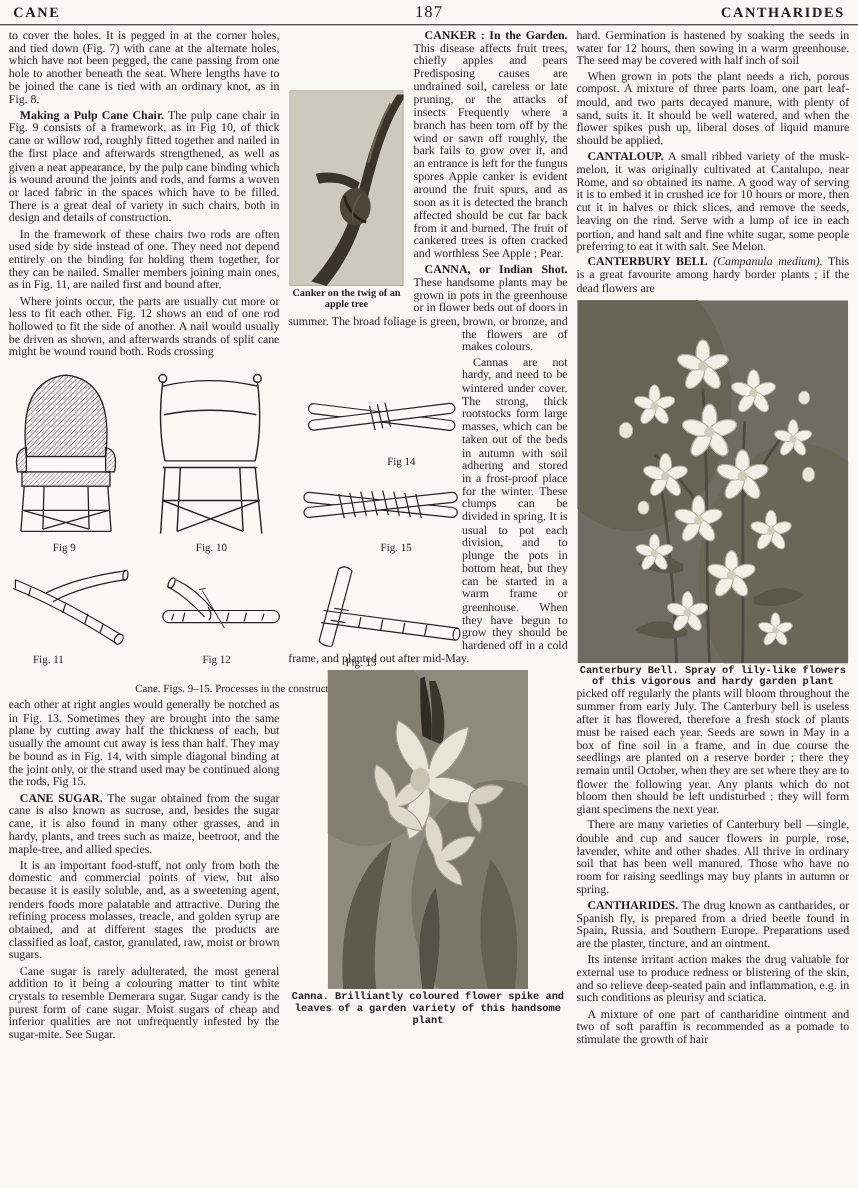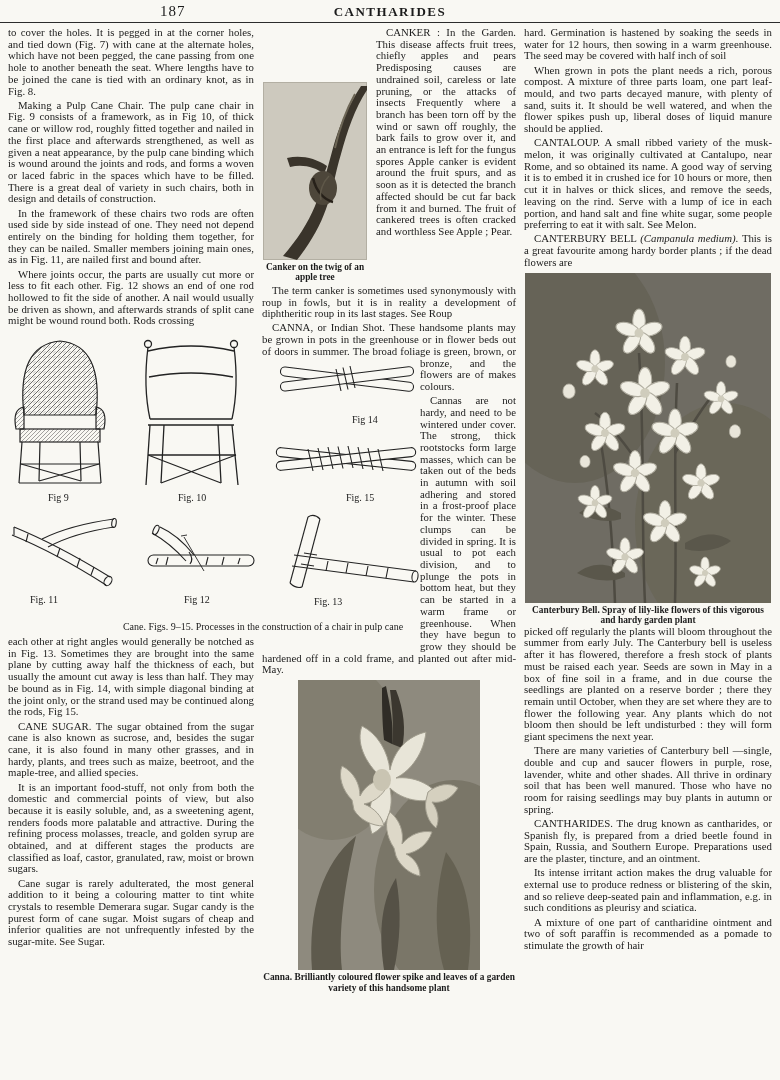--- a/index.html
+++ b/index.html
@@ -22,48 +22,49 @@
   .head-rule { position:absolute; top:22px; left:0; width:780px; border-top:1.2px solid #2c2c2c; }
 
   
   .col { position:absolute; top:27px; font-size:10.8px; line-height:11.7px; text-align:justify; }
   #col1 { left:8px;   width:246px; }
   #col2 { left:262px; width:254px; }
   #col3 { left:524px; width:248px; }
 
   p.para { margin:0 0 2.5px 0; text-indent:10px; }
   p.noind { text-indent:0; }
-  .hw { font-weight:normal; }
+  .hw { font-weight:bold; }
   .latin { font-style:italic; }
 
   
   .figure-panel { width:510px; margin:4px 0 3px 0; position:relative; }
   .fig-caption { width:510px; text-align:center; font-weight:normal; font-size:10px; line-height:12px; margin-top:2px; text-indent:0; }
   .figlab { font-size:10px; fill:#222; font-family:"Liberation Serif", serif; }
 
   
   .canker-fig { float:left; width:106px; margin:55px 8px 2px 0; text-align:center; text-indent:0; }
   .canker-caption { font-weight:bold; font-size:9.3px; line-height:10.4px; margin-top:2px; }
 
   
   .fig-intrusion { float:left; width:158px; height:292px; }
 
   .clear { clear:both; }
 
-  .photo-block { clear:both; text-align:center; margin-top:4px; text-indent:0; }
+  .photo-block { clear:both; text-align:center; margin-top:4px; text-indent:0;font-family:Liberation Mono, monospace; }
   .photo-caption { font-weight:bold; font-size:9.4px; line-height:10.6px; text-align:center; margin-top:2px; }
 
   svg { display:inline-block; vertical-align:top; }
 </style>
 </head>
 <body>
 
 <div class="page">
 
   <div class="header">
+    <span class="h-left">CANE</span>
     <span class="h-page">187</span>
     <span class="h-right">CANTHARIDES</span>
   </div>
   <div class="head-rule"></div>
 
   <div class="col" id="col1">
     <p class="para noind">to cover the holes.  It is pegged in at the corner holes, and tied down (Fig. 7) with cane at the alternate holes, which have not been pegged, the cane passing from one hole to another beneath the seat.  Where lengths have to be joined the cane is tied with an ordinary knot, as in Fig. 8.</p>
 
     <p class="para"><b class="hw">Making a Pulp Cane Chair.</b> <span>The pulp cane chair in Fig. 9 consists of a framework, as in Fig 10, of thick cane or willow rod, roughly fitted together and nailed in the first place and afterwards strengthened, as well as given a neat appearance, by the pulp cane binding which is wound around the joints and rods, and forms a woven or laced fabric in the spaces which have to be filled.  There is a great deal of variety in such chairs, both in design and details of construction.</span></p>
 
@@ -188,21 +189,20 @@
           <path d="M64 84 C52 76 38 73 24 76 L27 85 C40 82 52 85 61 92 Z" fill="#3a342b"></path>
           <ellipse cx="60" cy="106" rx="14" ry="17" fill="#4d463a"></ellipse>
           <path d="M50 96 C53 110 62 118 70 120" stroke="#262019" stroke-width="2.5" fill="none"></path>
           <path d="M66 94 C60 100 56 110 58 118" stroke="#5f5849" stroke-width="1.5" fill="none"></path>
           <path d="M92 12 C82 30 76 48 72 66" stroke="#6d6656" stroke-width="2" fill="none"></path>
         </svg>
         <span class="canker-caption" style="display:block">Canker on the twig of an apple tree</span>
       </span><b class="hw">CANKER : In the Garden.</b> <span>This disease affects fruit trees, chiefly apples and pears  Predisposing causes are undrained soil, careless or late pruning, or the attacks of insects  Frequently where a branch has been torn off by the wind or sawn off roughly, the bark fails to grow over it, and an entrance is left for the fungus spores  Apple canker is evident around the fruit spurs, and as soon as it is detected the branch affected should be cut far back from it and burned.  The fruit of cankered trees is often cracked and worthless  See Apple ; Pear.</span>
     </p>
 
-    <p class="para clear">The term canker is sometimes used synonymously with roup in fowls, but it is in reality a development of diphtheritic roup in its last stages.  See Roup</p>
 
     <p class="para"><b class="hw">CANNA, or Indian Shot.</b> <span>These handsome plants may be grown in pots in the greenhouse or in flower beds out of doors in summer.  The broad foliage is green, brown,</span> <span class="fig-intrusion"></span><span>or bronze, and the flowers are of makes colours.</span></p>
 
     <p class="para">Cannas are not hardy, and need to be wintered under cover.  The strong, thick rootstocks form large masses, which can be taken out of the beds in autumn with soil adhering and stored in a frost-proof place for the winter.  These clumps can be divided in spring.  It is usual to pot each division, and to plunge the pots in bottom heat, but they can be started in a warm frame or greenhouse.  When they have begun to grow they should be hardened off in a cold frame, and planted out after mid-May.</p>
 
 
     <div class="photo-block">
       <svg width="182" height="290" viewBox="0 0 182 290">
         <rect width="182" height="290" fill="#8e8a7e"></rect>
         <ellipse cx="34" cy="70" rx="70" ry="90" fill="#827e70"></ellipse>

